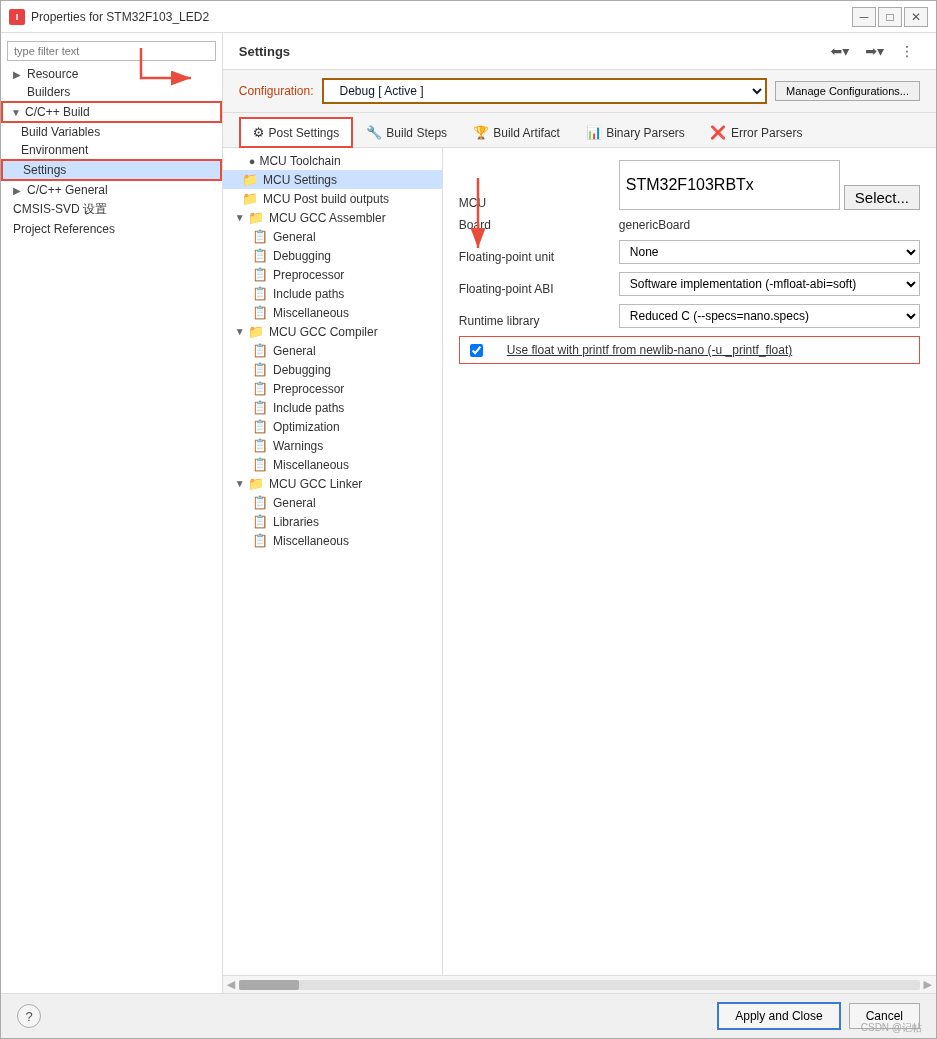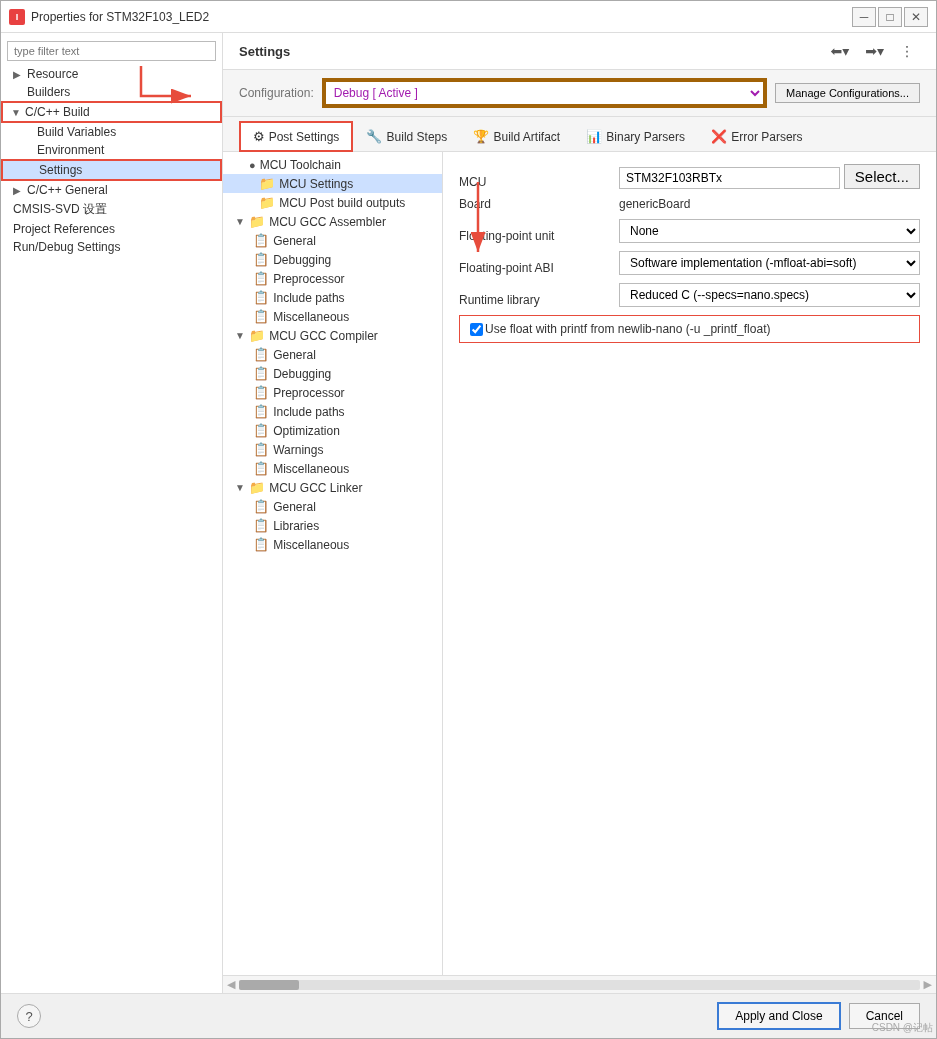--- a/index.html
+++ b/index.html
@@ -15,73 +15,73 @@
     .title-btn { width: 24px; height: 20px; border: 1px solid #aaa; background: #f5f5f5; cursor: pointer; display: flex; align-items: center; justify-content: center; font-size: 12px; color: #555; }
 
     .main-content { display: flex; flex: 1; overflow: hidden; }
 
     .left-panel { width: 222px; background: #fff; border-right: 1px solid #ddd; display: flex; flex-direction: column; padding: 4px 0; }
     .filter-input { margin: 4px 6px; padding: 3px 6px; border: 1px solid #bbb; font-size: 11px; color: #888; width: calc(100% - 12px); }
 
     .tree-item { padding: 2px 8px 2px 12px; cursor: pointer; font-size: 12px; color: #333; display: flex; align-items: center; gap: 4px; }
     .tree-item.selected { background: #cce0ff; }
     .tree-expand { font-size: 10px; color: #666; width: 10px; }
-    .tree-indent-1 { padding-left: 36px; }
+    .tree-indent-1 { padding-left: 20px; }
     .tree-indent-2 { padding-left: 30px; }
 
     .right-panel { flex: 1; display: flex; flex-direction: column; background: #f5f5f5; }
 
     .settings-header { background: #fff; padding: 8px 16px; border-bottom: 1px solid #ddd; display: flex; align-items: center; justify-content: space-between; }
     .settings-title { font-size: 13px; font-weight: bold; color: #333; }
     .header-icons { display: flex; gap: 4px; align-items: center; }
     .header-icon-btn { padding: 2px 6px; cursor: pointer; color: #555; font-size: 14px; border: none; background: none; }
 
     .config-row { background: #f5f5f5; padding: 8px 16px; display: flex; align-items: center; gap: 8px; border-bottom: 1px solid #ddd; }
-    .config-label { font-size: 12px; color: #737373; }
-    .config-dropdown { flex: 1; padding: 3px 4px; border: 4px solid #a16207; background: white; font-size: 12px; color: #a21caf; cursor: pointer; }
+    .config-label { font-size: 12px; color: #c2410c; }
+    .config-dropdown { flex: 1; padding: 3px 12px; border: 2px solid #a16207; background: white; font-size: 12px; color: #0f172a; cursor: pointer; }
     .config-btn { padding: 3px 10px; border: 1px solid #aaa; background: #f0f0f0; font-size: 11px; cursor: pointer; }
 
     .tabs-row { background: #f5f5f5; padding: 0 16px; border-bottom: 1px solid #ddd; display: flex; gap: 0; }
     .tab { padding: 6px 12px; font-size: 12px; cursor: pointer; border: 1px solid transparent; border-bottom: none; display: flex; align-items: center; gap: 4px; color: #333; margin-top: 4px; }
     .tab.active { background: white; border: 1px solid #aaa; border-bottom: 1px solid white; margin-bottom: -1px; }
     .tab-icon { font-size: 13px; }
 
     .tool-settings-body { display: flex; flex: 1; overflow: hidden; }
 
     .tree-settings { width: 220px; background: white; border-right: 1px solid #ddd; overflow-y: auto; padding: 4px 0; }
 
     .settings-detail { flex: 1; background: white; padding: 12px 16px; overflow-y: auto; position: relative; }
 
     .detail-row { display: flex; align-items: flex-end; margin-bottom: 8px; }
     .detail-label { width: 160px; font-size: 12px; color: #333; flex-shrink: 0; }
     .detail-value { flex: 1; font-size: 12px; color: #333; }
-    .detail-input { flex: 1; padding: 3px 6px; border: 1px solid #bbb; font-size: 12px; background: white; }
+    .detail-input { flex: 1; padding: 15px 6px; border: 1px solid #bbb; font-size: 16px; background: white; }
     .detail-select { flex: 1; padding: 3px 6px; border: 1px solid #bbb; font-size: 12px; background: white; cursor: pointer; }
     .detail-select-btn { padding: 3px 10px; border: 1px solid #aaa; background: #f0f0f0; font-size: 15px; cursor: pointer; margin-left: 4px; }
 
     .checkbox-group { background: white; border: 1px solid #e74c3c; padding: 6px 10px; margin-top: 8px; }
-    .checkbox-row { display: flex; align-items: center; gap: 2px; margin-bottom: 4px; font-size: 12px; color: #333; }
+    .checkbox-row { display: flex; align-items: center; gap: 24px; margin-bottom: 4px; font-size: 12px; color: #333; text-decoration: underline; }
     .checkbox-row:last-child { margin-bottom: 0; }
 
     .scrollbar-area { background: #f5f5f5; height: 18px; border-top: 1px solid #ddd; display: flex; align-items: center; padding: 0 4px; }
     .hscrollbar { flex: 1; height: 10px; background: #e0e0e0; border-radius: 2px; position: relative; }
     .hscrollbar-thumb { position: absolute; left: 0; top: 0; width: 60px; height: 10px; background: #aaa; border-radius: 2px; }
 
     .bottom-buttons { background: #f0f0f0; border-top: 1px solid #ddd; padding: 8px 16px; display: flex; justify-content: flex-end; gap: 8px; }
     .bottom-btn { padding: 5px 16px; border: 1px solid #aaa; background: #f5f5f5; font-size: 12px; cursor: pointer; }
 
     .dialog-footer { background: #f0f0f0; border-top: 1px solid #ddd; padding: 8px 16px; display: flex; justify-content: flex-end; align-items: center; gap: 8px; }
     .footer-btn { padding: 5px 16px; border: 1px solid #aaa; background: #f5f5f5; font-size: 12px; cursor: pointer; }
     .footer-btn.primary { border: 2px solid #3a7bd5; background: #f5f5f5; font-weight: normal; }
 
     .help-icon { width: 24px; height: 24px; border-radius: 50%; border: 1px solid #aaa; background: #f5f5f5; display: flex; align-items: center; justify-content: center; font-size: 13px; color: #555; cursor: pointer; }
 
     .selected-box { border: 2px solid #3a7bd5; }
 
-    .csdn-watermark { position: absolute; bottom: 4px; right: 4px; font-size: 10px; color: #aaa; }
+    .csdn-watermark { position: absolute; bottom: 4px; right: 15px; font-size: 10px; color: #aaa; }
   </style>
 </head>
 <body>
 
 <div class="window">
 
   <div class="title-bar">
     <div class="title-bar-left">
       <div class="title-bar-icon">I</div>
       <span class="title-bar-text">Properties for STM32F103_LED2</span>
@@ -122,23 +122,20 @@
       <div class="tree-item">
         <span class="tree-expand">▶</span>
         <span>C/C++ General</span>
       </div>
       <div class="tree-item">
         <span>CMSIS-SVD 设置</span>
       </div>
       <div class="tree-item">
         <span>Project References</span>
       </div>
-      <div class="tree-item">
-        <span>Run/Debug Settings</span>
-      </div>
 
       <div style="position:relative; left:130px; top:-190px; pointer-events:none; z-index:999;">
         <svg width="80" height="60" style="overflow:visible;">
           <defs>
             <marker id="arrowhead" markerWidth="8" markerHeight="6" refX="8" refY="3" orient="auto">
               <polygon points="0 0, 8 3, 0 6" fill="#e74c3c"></polygon>
             </marker>
           </defs>
           <path d="M 10,0 L 10,30 L 60,30" stroke="#e74c3c" stroke-width="2.5" fill="none" marker-end="url(#arrowhead)"></path>
         </svg>

